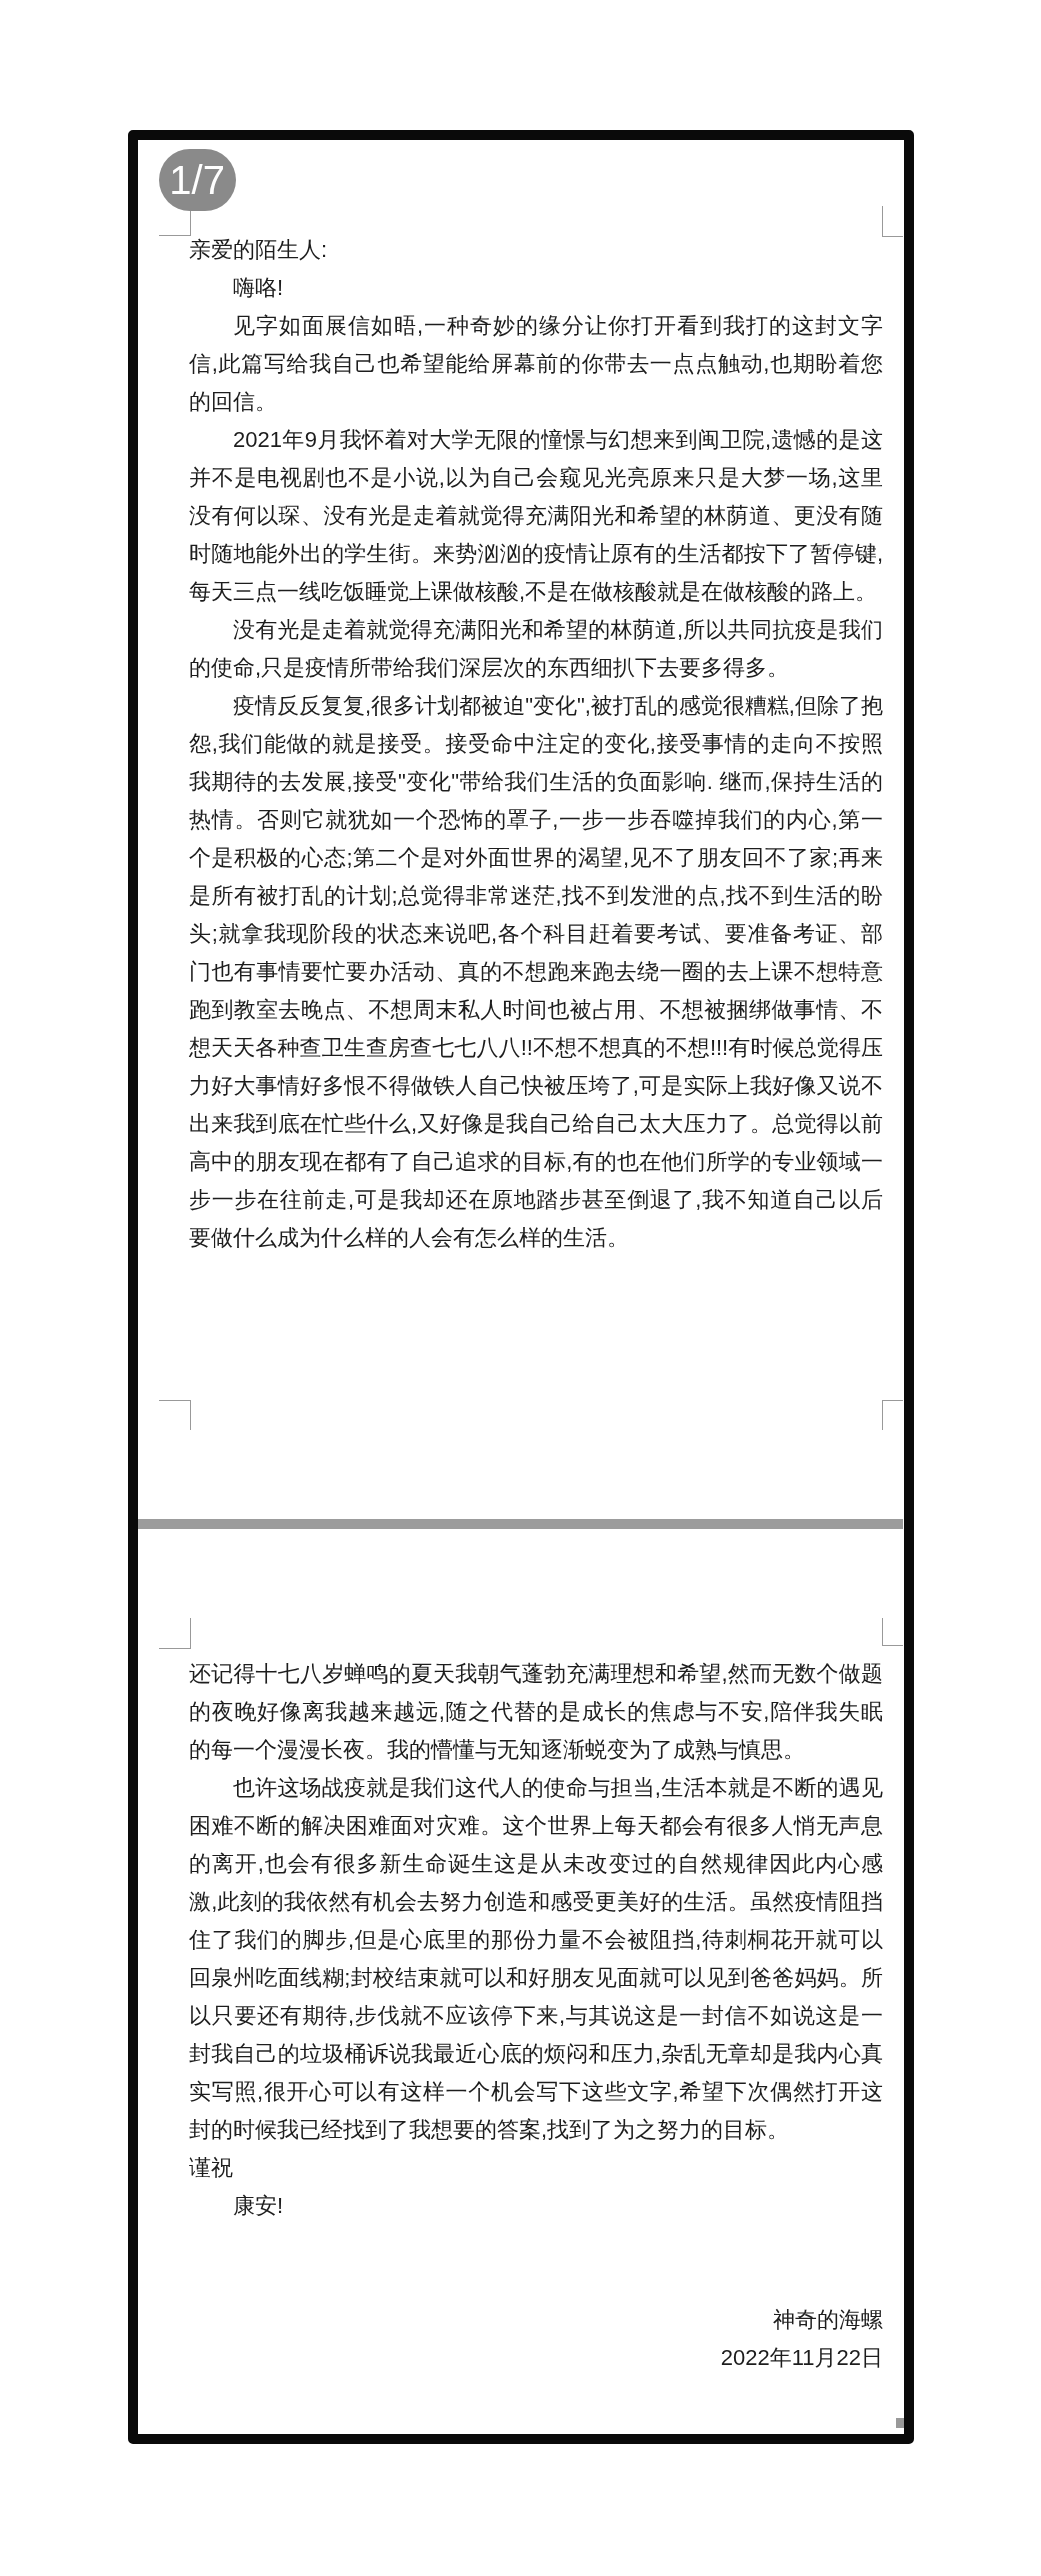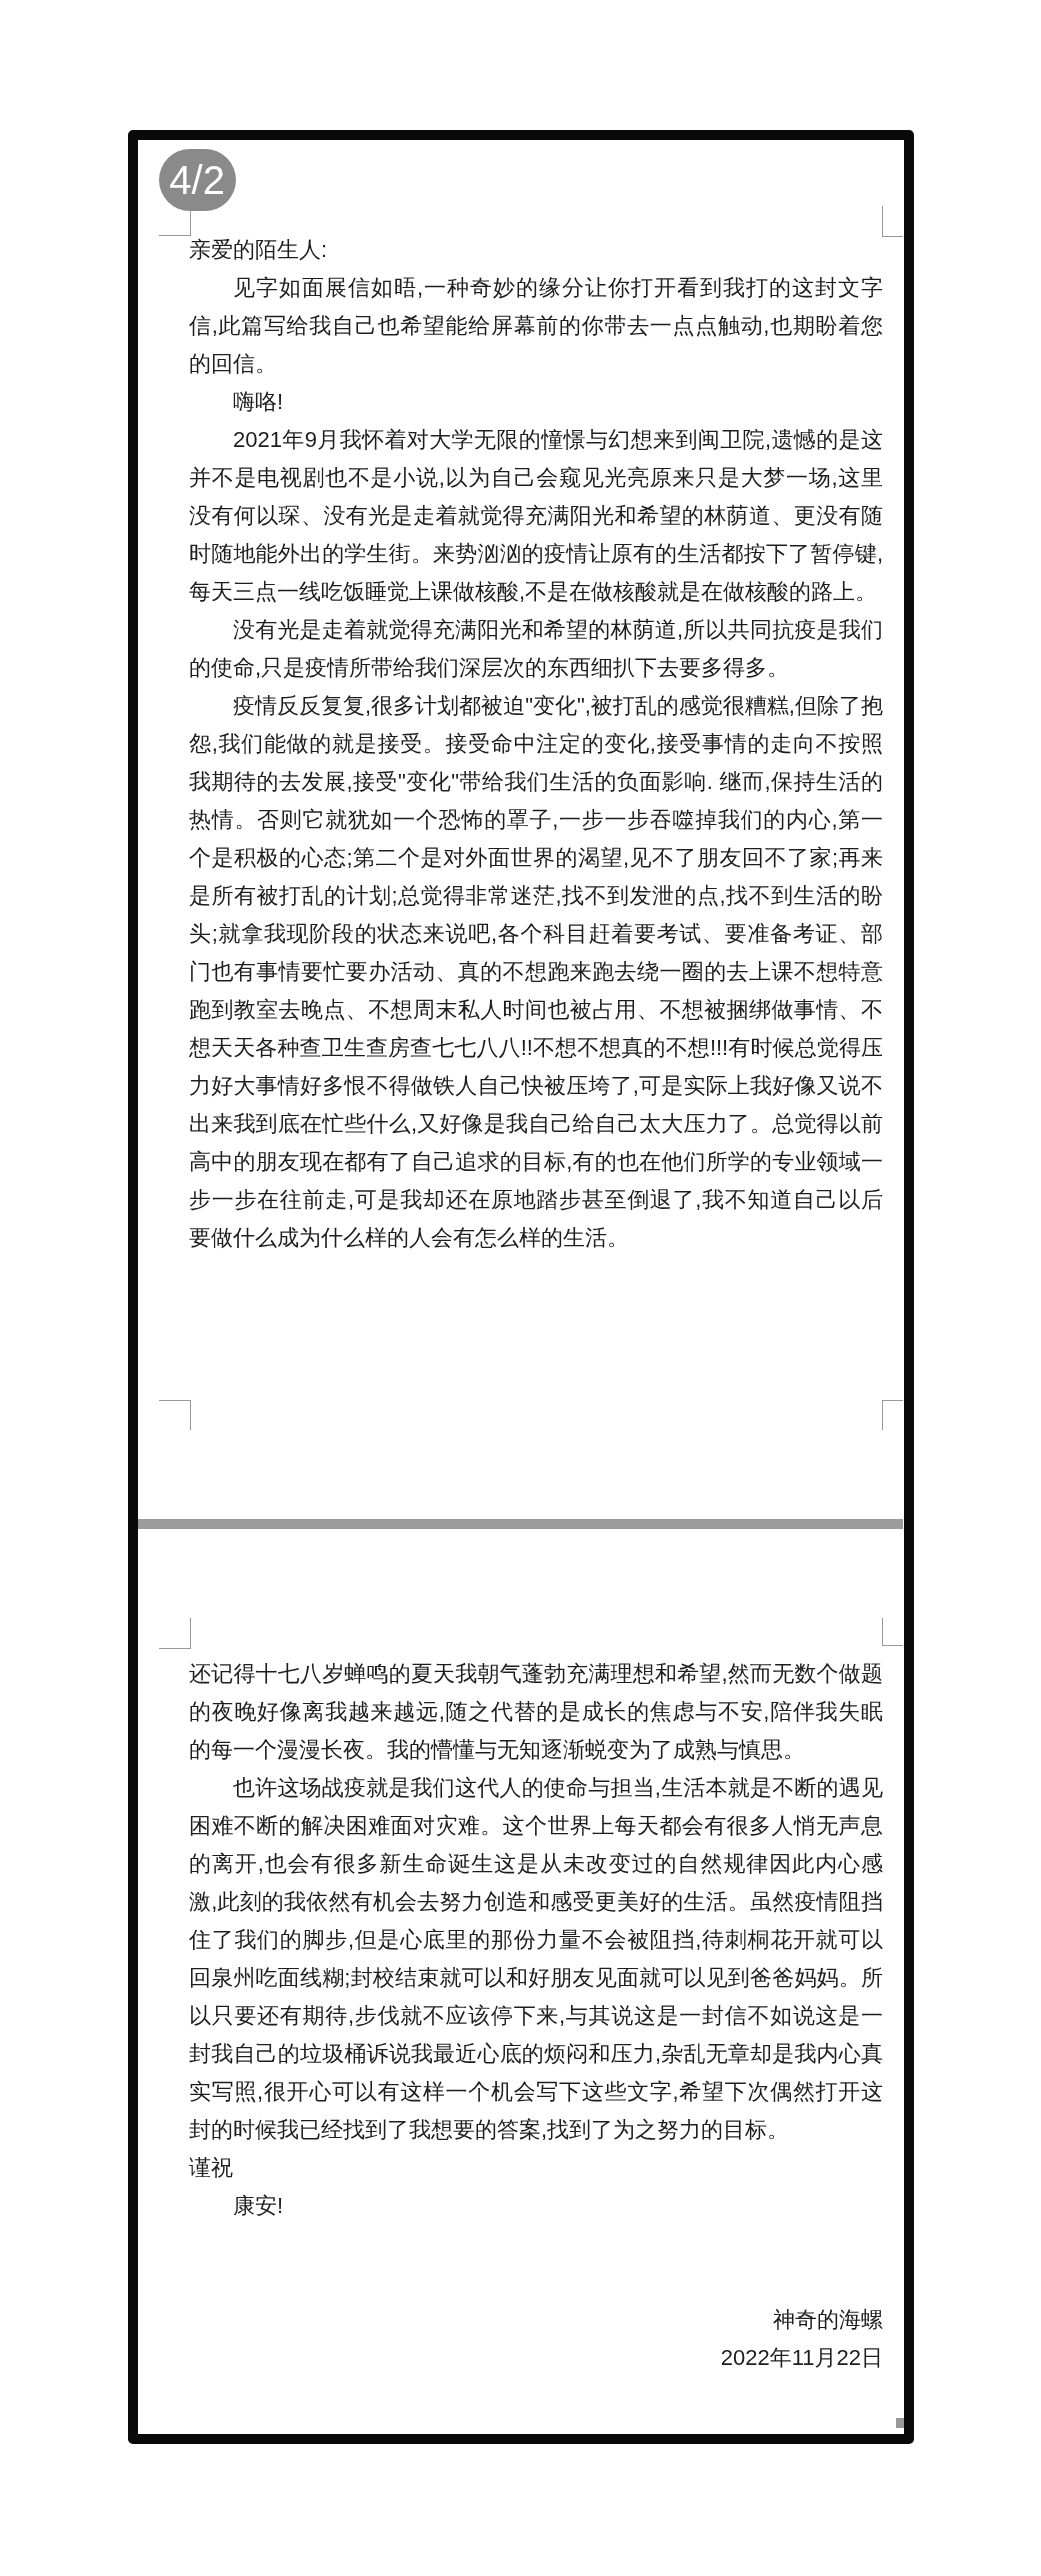--- a/index.html
+++ b/index.html
@@ -74,38 +74,38 @@
   .sign-block{margin-top:76px;text-align:right;}
 </style>
 </head>
 <body>
 
 <div class="canvas">
   <div class="frame">
     <div class="interior">
 
       <div class="page-badge">
-        <span>4/2</span>
+        <span>1/7</span>
       </div>
 
       <div class="mark mark-p1-tl"></div>
       <div class="mark mark-p1-tr"></div>
       <div class="mark mark-p1-bl"></div>
       <div class="mark mark-p1-br"></div>
 
       <div class="page-divider"></div>
 
       <div class="mark mark-p2-tl"></div>
       <div class="mark mark-p2-tr"></div>
       <div class="mark mark-p2-br-nub"></div>
 
       <div class="letter-text page1-text">
         <p>亲爱的陌生人:</p>
+        <p class="indent">嗨咯!</p>
         <p class="indent">见字如面展信如晤,一种奇妙的缘分让你打开看到我打的这封文字信,此篇写给我自己也希望能给屏幕前的你带去一点点触动,也期盼着您的回信。</p>
-        <p class="indent">嗨咯!</p>
         <p class="indent">2021年9月我怀着对大学无限的憧憬与幻想来到闽卫院,遗憾的是这并不是电视剧也不是小说,以为自己会窥见光亮原来只是大梦一场,这里没有何以琛、没有光是走着就觉得充满阳光和希望的林荫道、更没有随时随地能外出的学生街。来势汹汹的疫情让原有的生活都按下了暂停键,每天三点一线吃饭睡觉上课做核酸,不是在做核酸就是在做核酸的路上。</p>
         <p class="indent">没有光是走着就觉得充满阳光和希望的林荫道,所以共同抗疫是我们的使命,只是疫情所带给我们深层次的东西细扒下去要多得多。</p>
         <p class="indent gap-above">疫情反反复复,很多计划都被迫"变化",被打乱的感觉很糟糕,但除了抱怨,我们能做的就是接受。接受命中注定的变化,接受事情的走向不按照我期待的去发展,接受"变化"带给我们生活的负面影响. 继而,保持生活的热情。否则它就犹如一个恐怖的罩子,一步一步吞噬掉我们的内心,第一个是积极的心态;第二个是对外面世界的渴望,见不了朋友回不了家;再来是所有被打乱的计划;总觉得非常迷茫,找不到发泄的点,找不到生活的盼头;就拿我现阶段的状态来说吧,各个科目赶着要考试、要准备考证、部门也有事情要忙要办活动、真的不想跑来跑去绕一圈的去上课不想特意跑到教室去晚点、不想周末私人时间也被占用、不想被捆绑做事情、不想天天各种查卫生查房查七七八八!!不想不想真的不想!!!有时候总觉得压力好大事情好多恨不得做铁人自己快被压垮了,可是实际上我好像又说不出来我到底在忙些什么,又好像是我自己给自己太大压力了。总觉得以前高中的朋友现在都有了自己追求的目标,有的也在他们所学的专业领域一步一步在往前走,可是我却还在原地踏步甚至倒退了,我不知道自己以后要做什么成为什么样的人会有怎么样的生活。</p>
       </div>
 
       <div class="letter-text page2-text">
         <p>还记得十七八岁蝉鸣的夏天我朝气蓬勃充满理想和希望,然而无数个做题的夜晚好像离我越来越远,随之代替的是成长的焦虑与不安,陪伴我失眠的每一个漫漫长夜。我的懵懂与无知逐渐蜕变为了成熟与慎思。</p>
         <p class="indent">也许这场战疫就是我们这代人的使命与担当,生活本就是不断的遇见困难不断的解决困难面对灾难。这个世界上每天都会有很多人悄无声息的离开,也会有很多新生命诞生这是从未改变过的自然规律因此内心感激,此刻的我依然有机会去努力创造和感受更美好的生活。虽然疫情阻挡住了我们的脚步,但是心底里的那份力量不会被阻挡,待刺桐花开就可以回泉州吃面线糊;封校结束就可以和好朋友见面就可以见到爸爸妈妈。所以只要还有期待,步伐就不应该停下来,与其说这是一封信不如说这是一封我自己的垃圾桶诉说我最近心底的烦闷和压力,杂乱无章却是我内心真实写照,很开心可以有这样一个机会写下这些文字,希望下次偶然打开这封的时候我已经找到了我想要的答案,找到了为之努力的目标。</p>
         <p class="gap-above">谨祝</p>
         <p class="indent">康安!</p>

